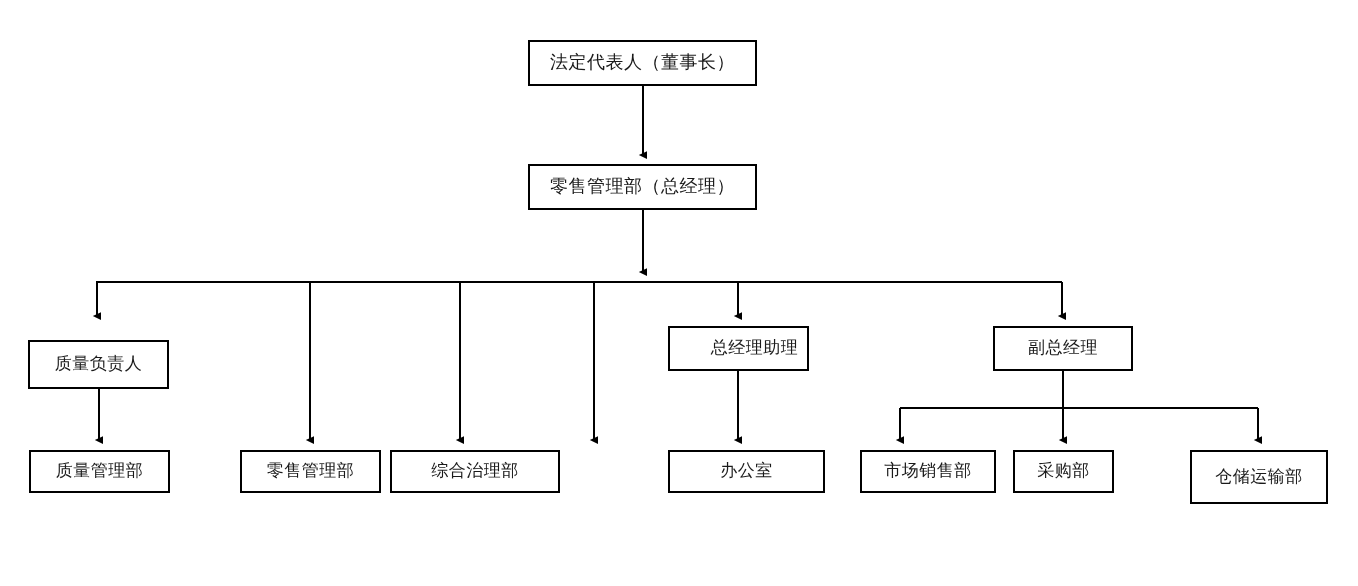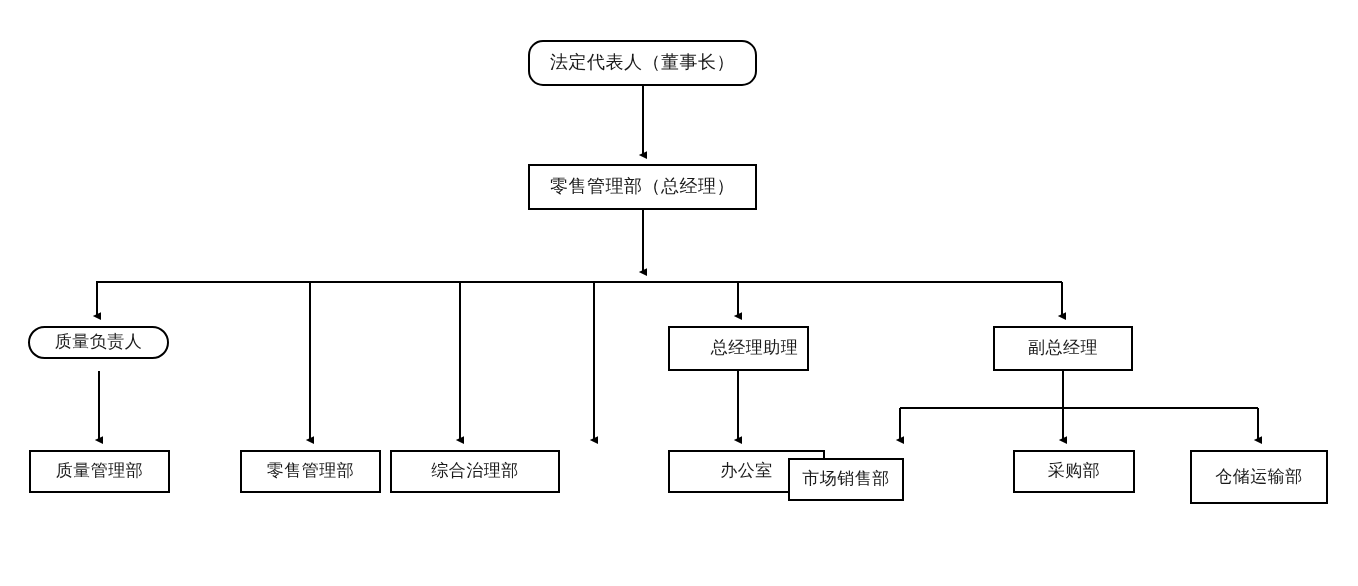--- a/index.html
+++ b/index.html
@@ -89,29 +89,29 @@
       <line x1="900" y1="408" x2="1258" y2="408"></line>
 
       <line x1="900" y1="408" x2="900" y2="440" marker-end="url(#arrowhead)"></line>
 
       <line x1="1063" y1="408" x2="1063" y2="440" marker-end="url(#arrowhead)"></line>
 
       <line x1="1258" y1="408" x2="1258" y2="440" marker-end="url(#arrowhead)"></line>
     </g>
   </svg>
 
-  <div class="node-box" style="left:528px; top:40px; width:229px; height:46px; font-size:18px;border-radius:15px;">
+  <div class="node-box" style="left:528px; top:40px; width:229px; height:46px; font-size:18px;">
     <span class="node-label">法定代表人（董事长）</span>
   </div>
 
   <div class="node-box" style="left:528px; top:164px; width:229px; height:46px; font-size:18px;">
     <span class="node-label">零售管理部（总经理）</span>
   </div>
 
-  <div class="node-box" style="left:28px; top:326px; width:141px; height:33px;border-radius:20px;">
+  <div class="node-box" style="left:28px; top:340px; width:141px; height:49px;">
     <span class="node-label">质量负责人</span>
   </div>
 
   <div class="node-box" style="left:668px; top:326px; width:141px; height:45px;padding-left:32px;">
     <span class="node-label">总经理助理</span>
   </div>
 
   <div class="node-box" style="left:993px; top:326px; width:140px; height:45px;">
     <span class="node-label">副总经理</span>
   </div>
@@ -126,25 +126,25 @@
 
   <div class="node-box" style="left:390px; top:450px; width:170px; height:43px;">
     <span class="node-label">综合治理部</span>
   </div>
 
 
   <div class="node-box" style="left:668px; top:450px; width:157px; height:43px;">
     <span class="node-label">办公室</span>
   </div>
 
-  <div class="node-box" style="left:788px; top:450px; width:116px; height:43px;margin-top:8px;">
+  <div class="node-box" style="left:860px; top:450px; width:136px; height:43px;">
     <span class="node-label">市场销售部</span>
   </div>
 
-  <div class="node-box" style="left:1013px; top:450px; width:122px; height:43px;align-items:center;">
+  <div class="node-box" style="left:1013px; top:450px; width:101px; height:43px;align-items:center;">
     <span class="node-label">采购部</span>
   </div>
 
   <div class="node-box" style="left:1190px; top:450px; width:138px; height:54px;">
     <span class="node-label">仓储运输部</span>
   </div>
 
 </div>
 
 </body></html>

